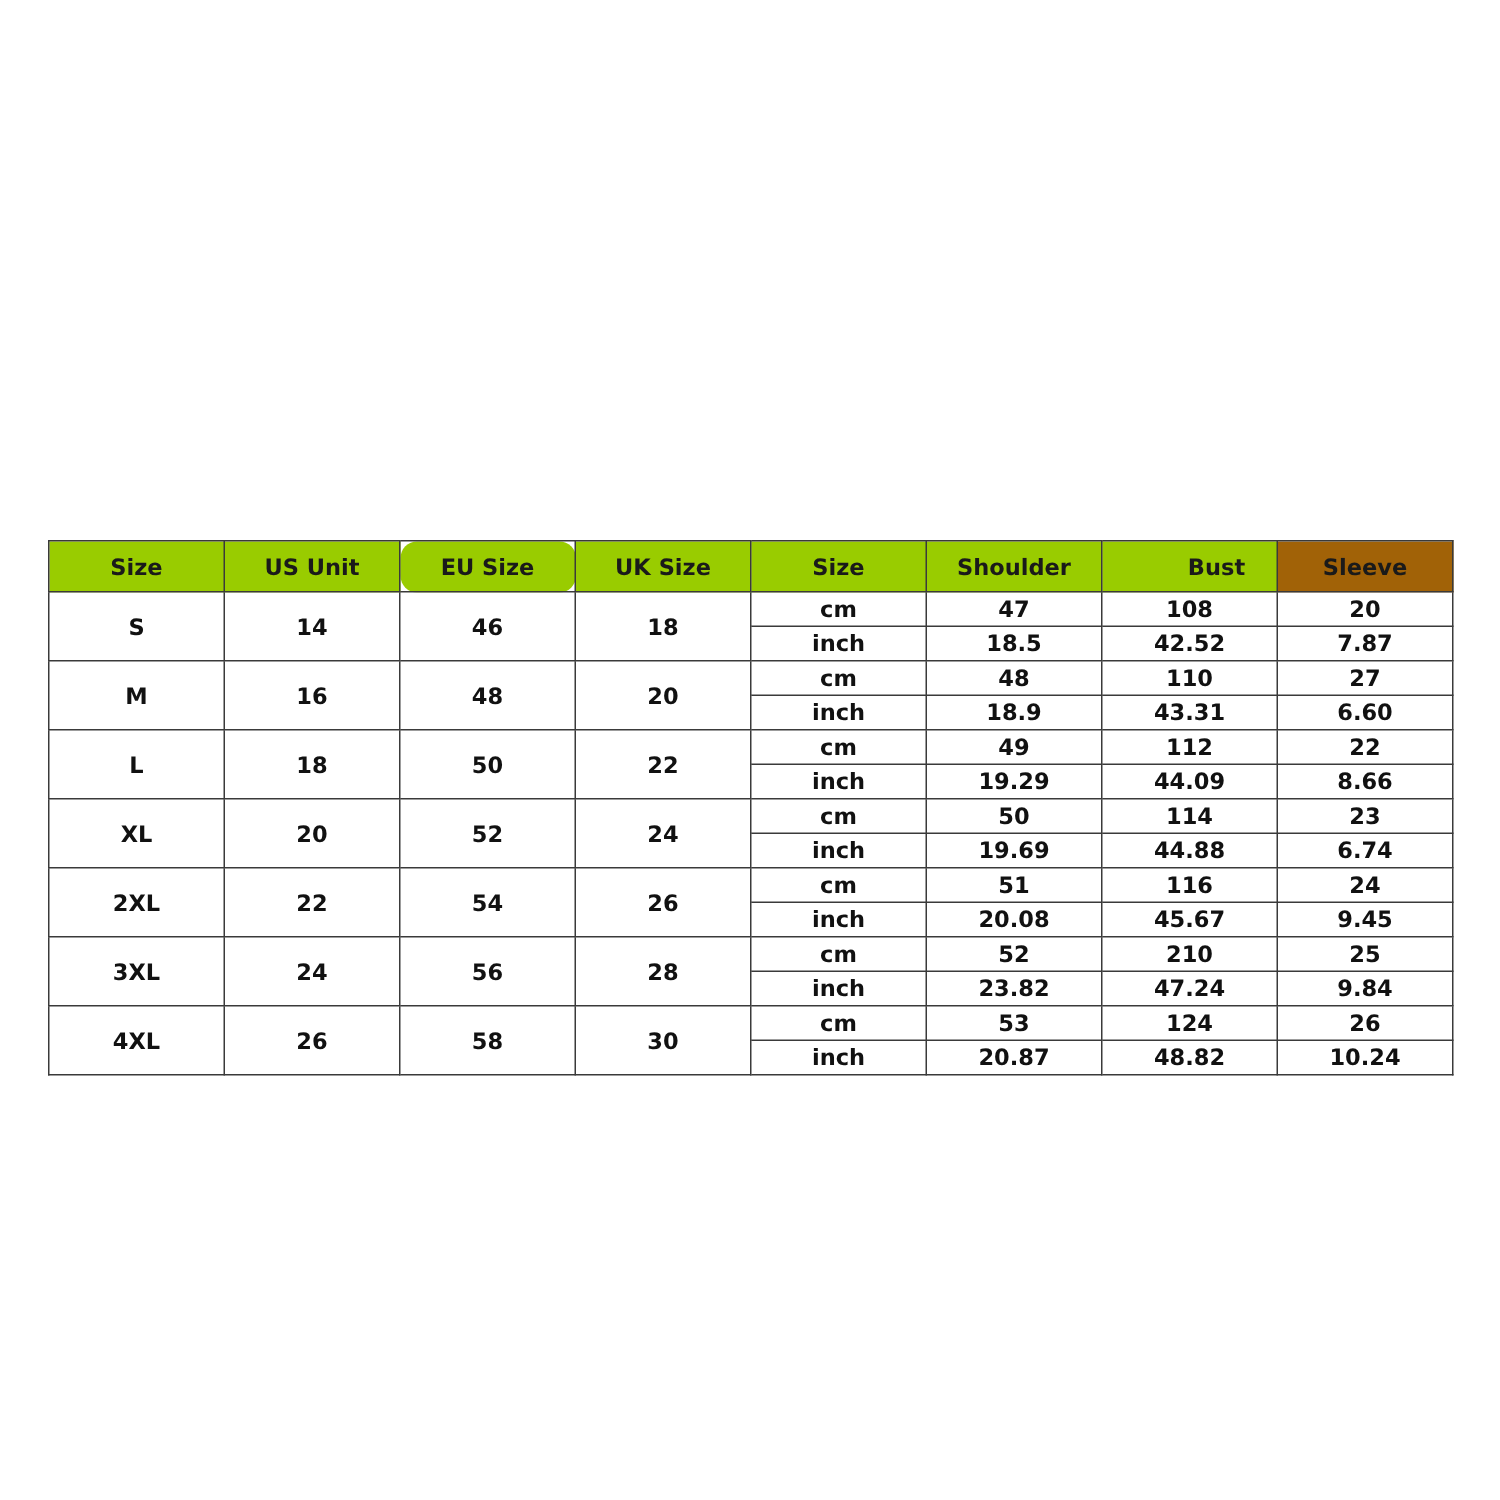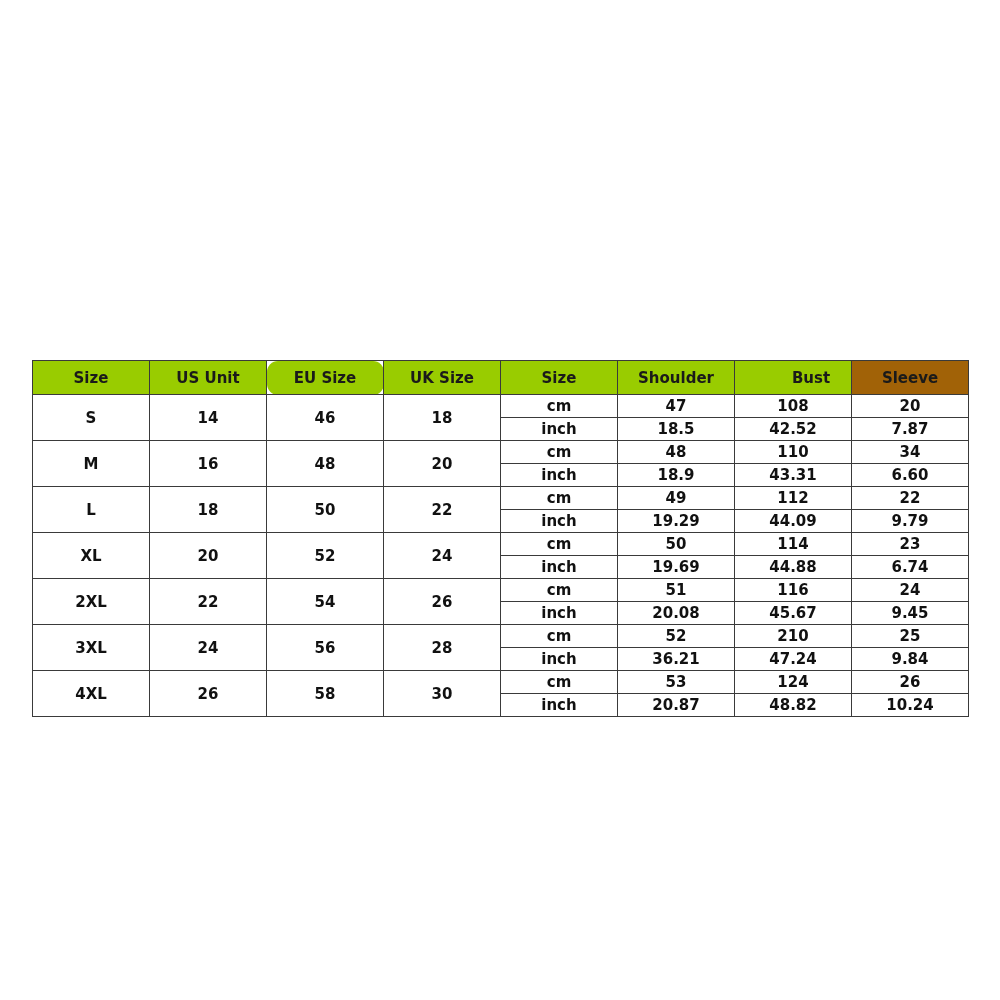--- a/index.html
+++ b/index.html
@@ -69,21 +69,21 @@
     </tr>
 
     <tr>
       <td rowspan="2">M</td>
       <td rowspan="2">16</td>
       <td rowspan="2">48</td>
       <td rowspan="2">20</td>
       <td>cm</td>
       <td>48</td>
       <td>110</td>
-      <td>34</td>
+      <td>27</td>
     </tr>
     <tr>
       <td>inch</td>
       <td>18.9</td>
       <td>43.31</td>
       <td>6.60</td>
     </tr>
 
     <tr>
       <td rowspan="2">L</td>
@@ -92,21 +92,21 @@
       <td rowspan="2">22</td>
       <td>cm</td>
       <td>49</td>
       <td>112</td>
       <td>22</td>
     </tr>
     <tr>
       <td>inch</td>
       <td>19.29</td>
       <td>44.09</td>
-      <td>9.79</td>
+      <td>8.66</td>
     </tr>
 
     <tr>
       <td rowspan="2">XL</td>
       <td rowspan="2">20</td>
       <td rowspan="2">52</td>
       <td rowspan="2">24</td>
       <td>cm</td>
       <td>50</td>
       <td>114</td>
@@ -141,21 +141,21 @@
       <td rowspan="2">24</td>
       <td rowspan="2">56</td>
       <td rowspan="2">28</td>
       <td>cm</td>
       <td>52</td>
       <td>210</td>
       <td>25</td>
     </tr>
     <tr>
       <td>inch</td>
-      <td>36.21</td>
+      <td>23.82</td>
       <td>47.24</td>
       <td>9.84</td>
     </tr>
 
     <tr>
       <td rowspan="2">4XL</td>
       <td rowspan="2">26</td>
       <td rowspan="2">58</td>
       <td rowspan="2">30</td>
       <td>cm</td>

